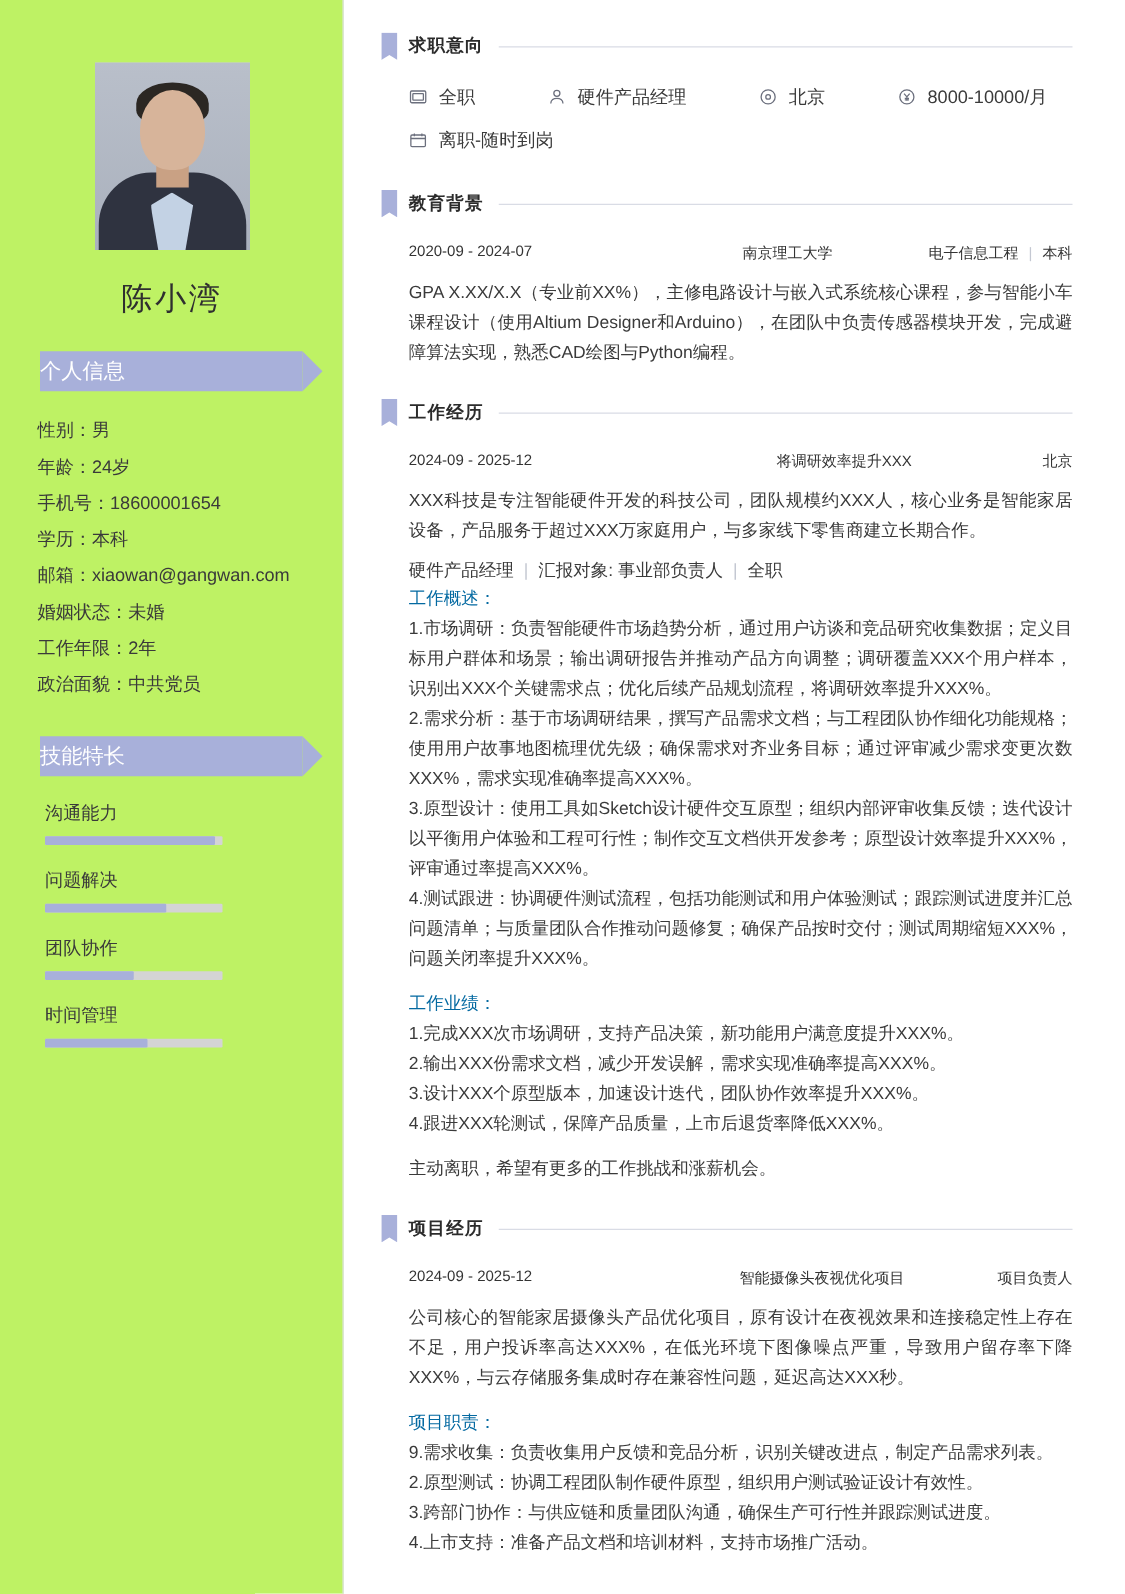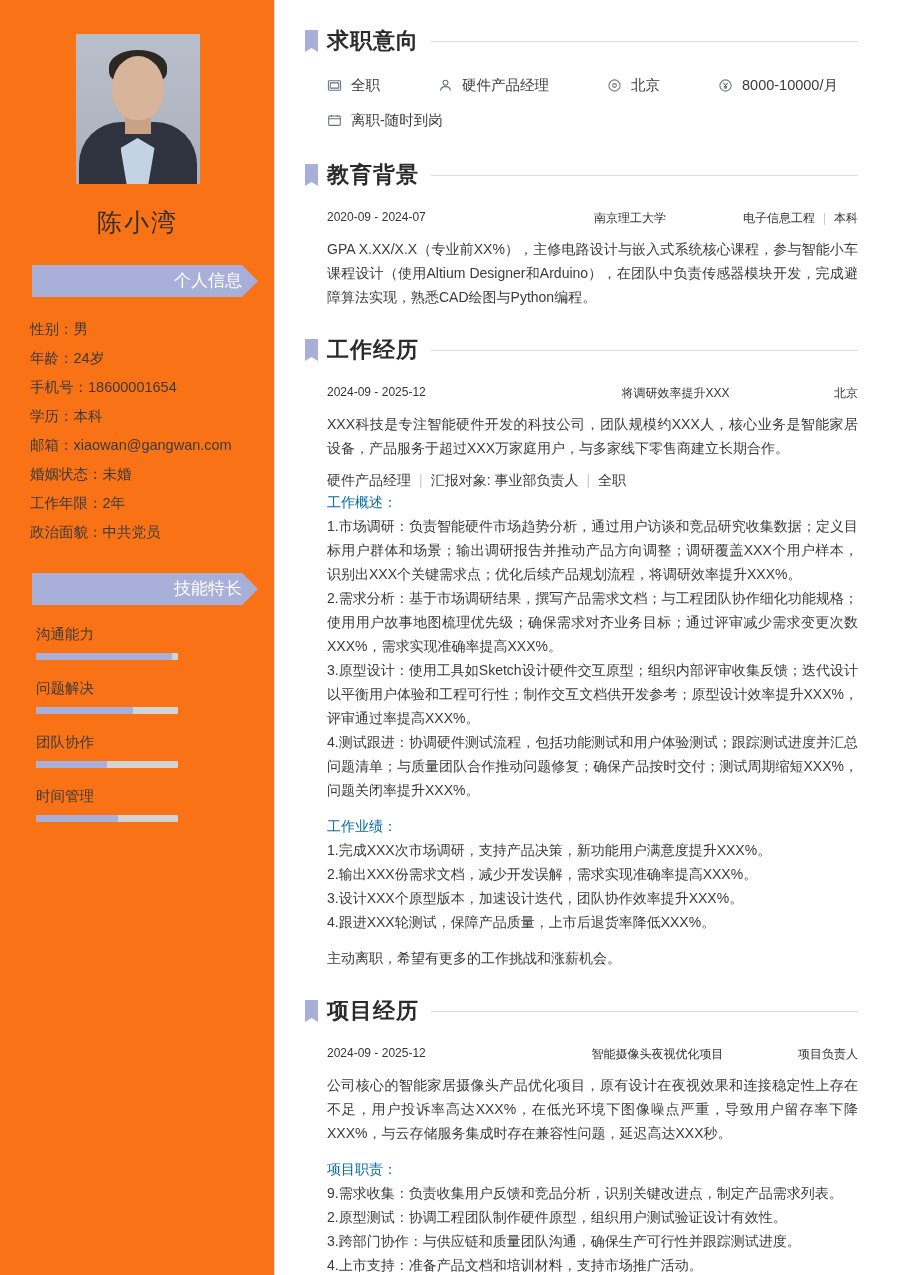--- a/index.html
+++ b/index.html
@@ -13,24 +13,24 @@
   .page {
     position: relative;
     width: 900px;
     height: 1275px;
     display: flex;
     overflow: hidden;
   }
   
   .sidebar {
     width: 275px;
-    background: #f97316;
+    background: #bef264;
     position: relative;
     flex: 0 0 275px;
-    padding-top: 24px;
+    padding-top: 40px;
   }
   .sidebar::after {
     content: "";
     position: absolute;
     top: 0; right: 0; bottom: 0;
     width: 1px;
     background: #dfe2ea;
   }
   .photo-wrap {
     width: 124px;
@@ -85,21 +85,21 @@
     letter-spacing: 2px;
   }
   .side-heading {
     position: relative;
     height: 32px;
     margin: 26px 0 14px 0;
     background: #a8b0da;
     color: #ffffff;
     font-size: 17px;
     line-height: 32px;
-    text-align: right;
+    text-align: left;
     width: 210px;
     margin-left: 32px;
   }
   .side-heading::after {
     content: "";
     position: absolute;
     right: -16px; top: 0;
     border-top: 16px solid transparent;
     border-bottom: 16px solid transparent;
     border-left: 16px solid #a8b0da;
@@ -139,21 +139,21 @@
     margin-bottom: 10px;
   }
   .sec-flag {
     width: 13px; height: 22px;
     background: #a8b0da;
     position: relative;
     margin-right: 9px;
     clip-path: polygon(0 0, 100% 0, 100% 100%, 50% 82%, 0 100%);
   }
   .sec-title {
-    font-size: 22px;
+    font-size: 14px;
     font-weight: bold;
     color: #2b2b2b;
     letter-spacing: 1px;
     margin-right: 12px;
     white-space: nowrap;
   }
   .sec-rule {
     flex: 1;
     height: 1px;
     background: #d9dce5;

